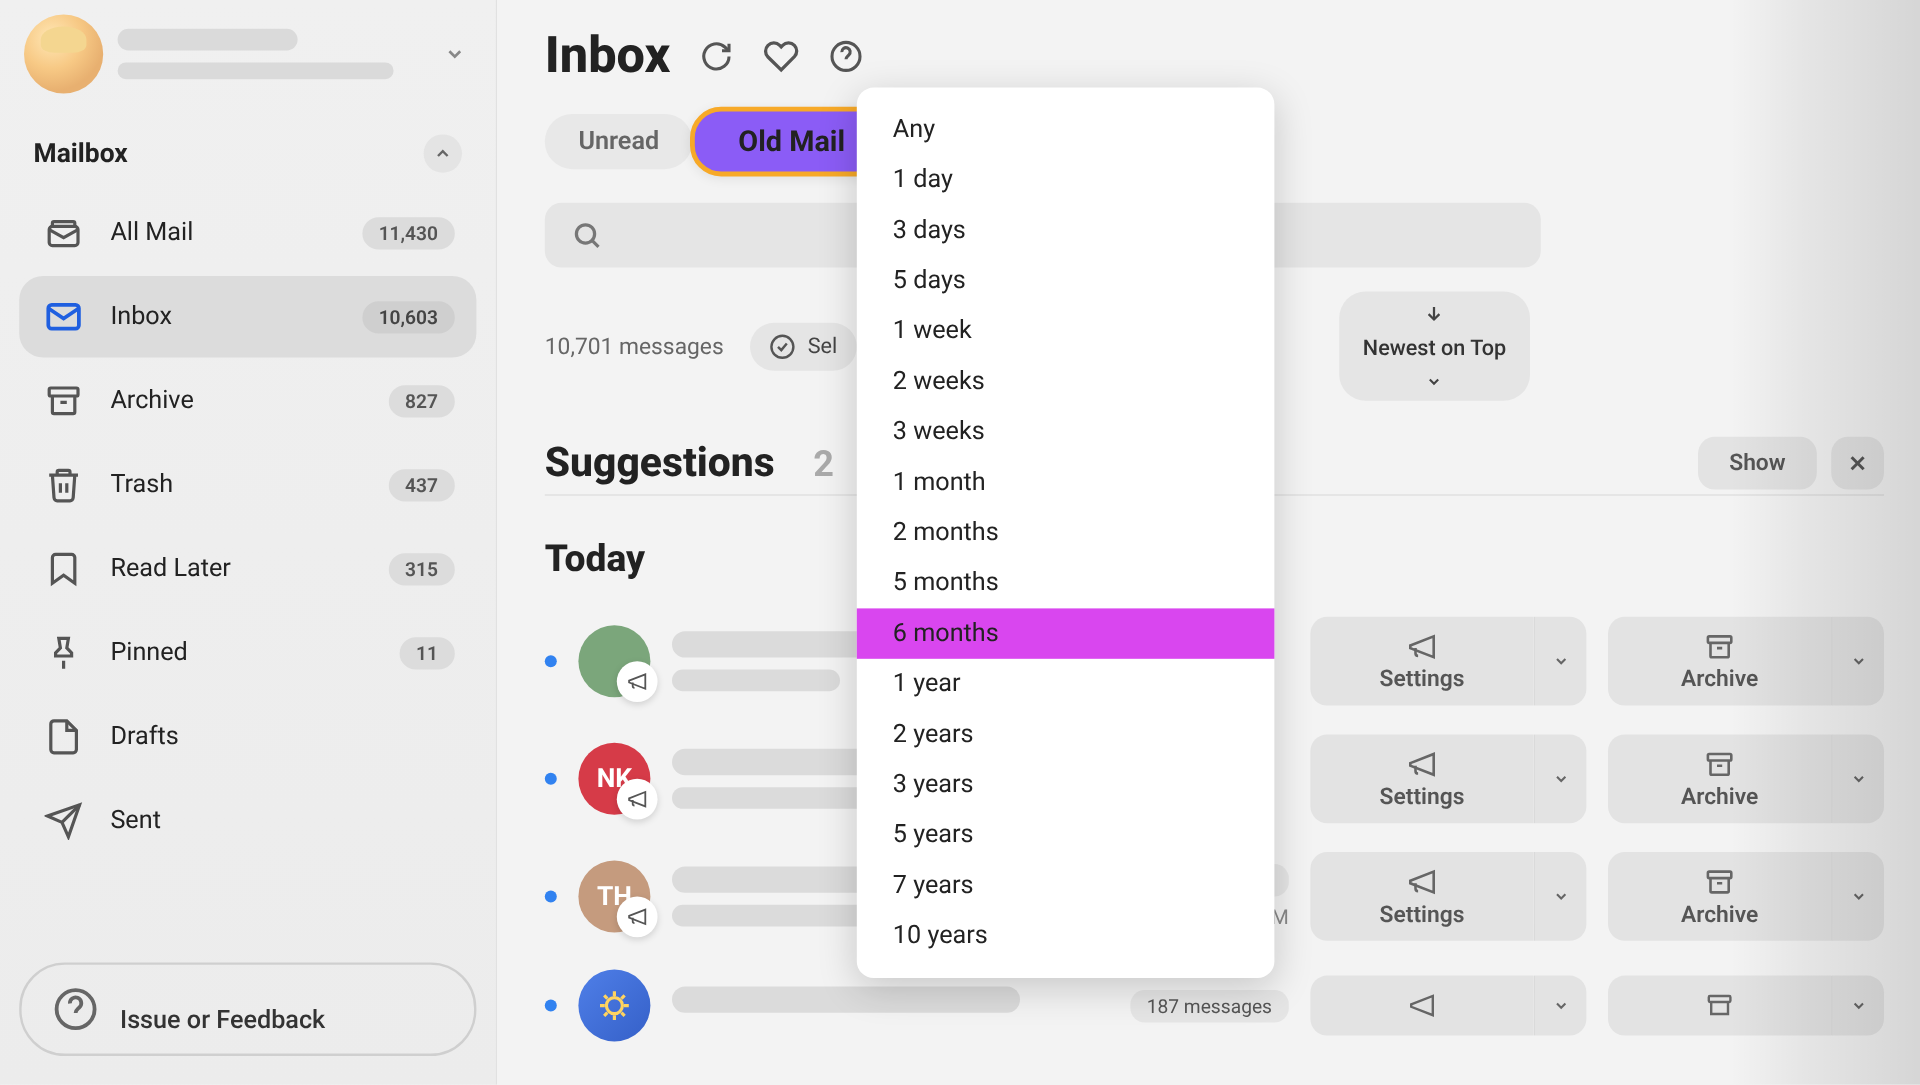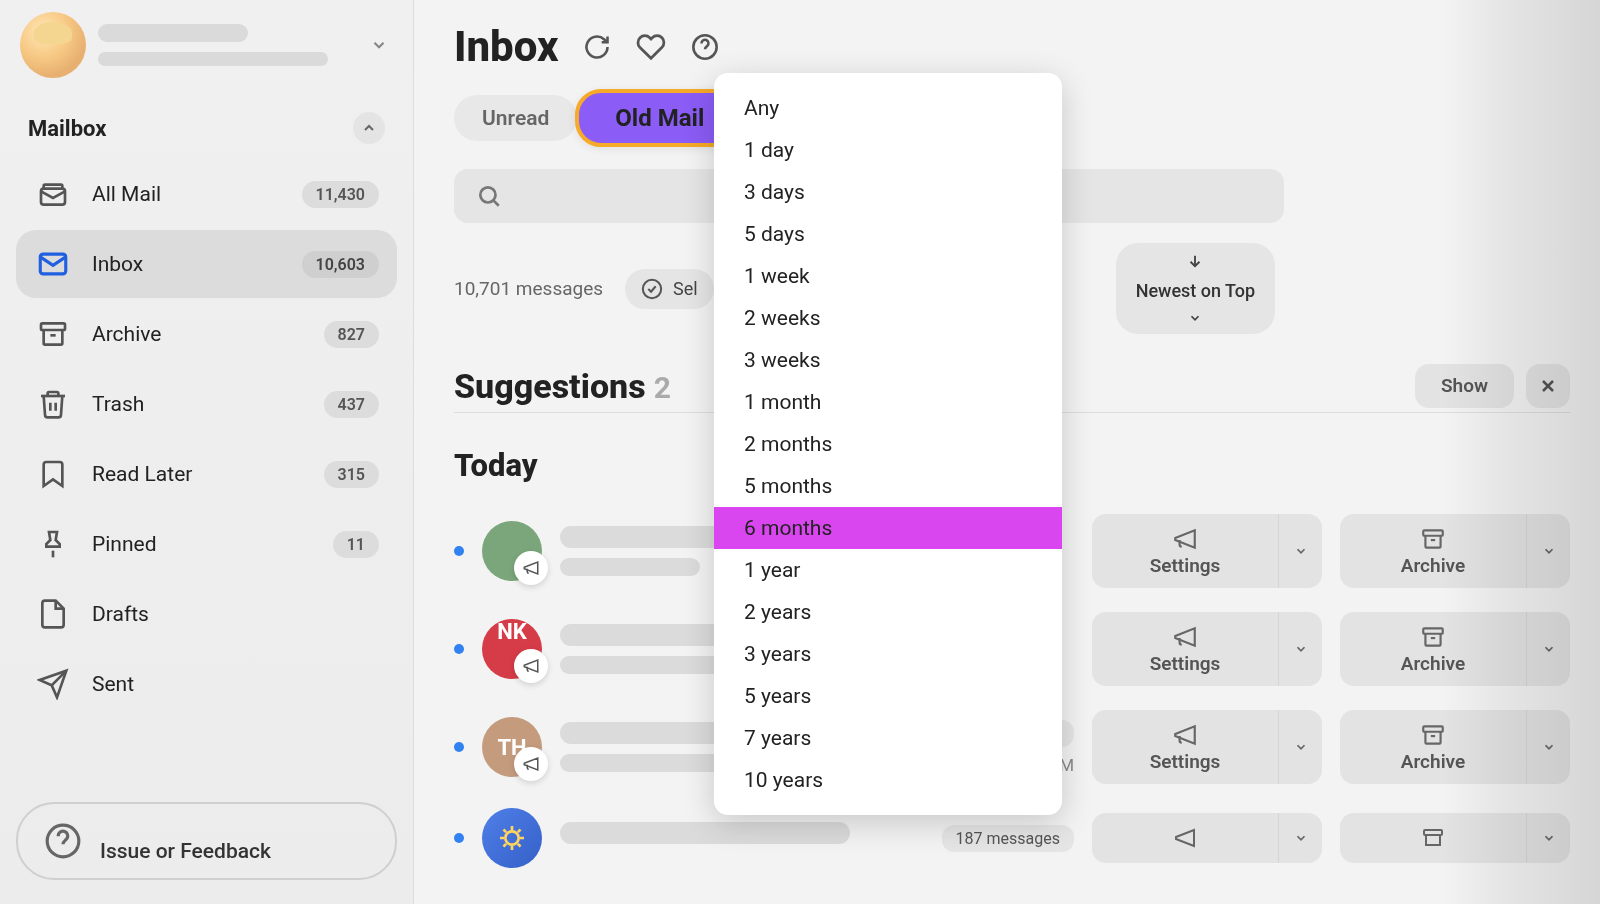--- a/index.html
+++ b/index.html
@@ -42,34 +42,34 @@
 
 .search-bar { display: flex; align-items: center; background: #E5E5E5; border-radius: 14px; padding: 14px 22px; gap: 16px; margin-bottom: 20px; width: 830px; }
 .search-bar input { border: none; background: none; outline: none; font-size: 21px; color: #555; flex: 1; }
 
 .controls-row { display: flex; align-items: center; gap: 22px; margin-bottom: 30px; }
 .msg-count { font-size: 19px; color: #666; }
 .chip-sel { display: flex; align-items: center; gap: 10px; background: #E5E5E5; padding: 9px 16px; border-radius: 22px; cursor: pointer; font-size: 18px; color: #444; }
 .chip-sort { display: flex; align-items: center; gap: 10px; background: #E5E5E5; padding: 9px 20px; border-radius: 22px; cursor: pointer; font-size: 18px; color: #333; font-weight: 500; margin-left: 380px; flex-direction: column; }
 
 .suggestions-row { display: flex; align-items: center; justify-content: space-between; margin-bottom: 34px; border-bottom: 1px solid #DDD; padding-bottom: 4px; }
-.sugg-left { display: flex; align-items: baseline; gap: 8px; text-align: center; }
+.sugg-left { display: flex; align-items: baseline; gap: 32px; text-align: center; }
 .sugg-title { font-size: 34px; font-weight: 800; color: #222; }
 .sugg-count { font-size: 30px; font-weight: 700; color: #AAA; }
 .sugg-right { display: flex; gap: 12px; }
 .show-btn { background: #E3E3E3; padding: 10px 26px; border-radius: 14px; font-size: 19px; color: #555; font-weight: 600; cursor: pointer; }
 .close-sugg { background: #E3E3E3; width: 44px; height: 44px; border-radius: 14px; display: flex; align-items: center; justify-content: center; cursor: pointer; color: #555; }
 
 .section-title { font-size: 31px; font-weight: 800; color: #222; margin-bottom: 18px; }
 
 .msg-row { display: flex; align-items: center; gap: 18px; padding: 12px 0; }
 .dot { width: 10px; height: 10px; background: #3182F0; border-radius: 50%; flex-shrink: 0; }
 .sender-av { width: 60px; height: 60px; border-radius: 50%; flex-shrink: 0; position: relative; }
 .av-img { background: #7BA67B; }
-.av-nk { background: #D63B48; color: #fff; display: flex; align-items: flex-start; justify-content: center; font-size: 22px; font-weight: 700; }
+.av-nk { background: #D63B48; color: #fff; display: flex; align-items: center; justify-content: center; font-size: 22px; font-weight: 700; }
 .av-th { background: #C59B7E; color: #fff; display: flex; align-items: center; justify-content: center; font-size: 22px; font-weight: 700; }
 .av-app { background: linear-gradient(135deg, #4F7FE8, #3560C8); display: flex; align-items: center; justify-content: center; }
 .av-badge { position: absolute; bottom: -4px; right: -6px; width: 34px; height: 34px; background: #fff; border-radius: 50%; box-shadow: 0 2px 6px rgba(0,0,0,0.15); display: flex; align-items: center; justify-content: center; }
 .msg-body { flex: 1; min-width: 0; }
 .ml1 { height: 22px; background: #DBDBDB; border-radius: 11px; margin-bottom: 10px; }
 .ml2 { height: 18px; background: #DBDBDB; border-radius: 9px; }
 .meta-col { display: flex; flex-direction: column; align-items: flex-end; gap: 8px; }
 .meta-badge { background: #E5E5E5; padding: 4px 14px; border-radius: 12px; font-size: 16px; color: #555; }
 .meta-date { font-size: 17px; color: #888; }
 .action-btn { width: 186px; height: 74px; background: #E3E3E3; border-radius: 14px; display: flex; align-items: center; justify-content: center; gap: 10px; cursor: pointer; font-size: 19px; font-weight: 600; color: #555; position: relative; }

